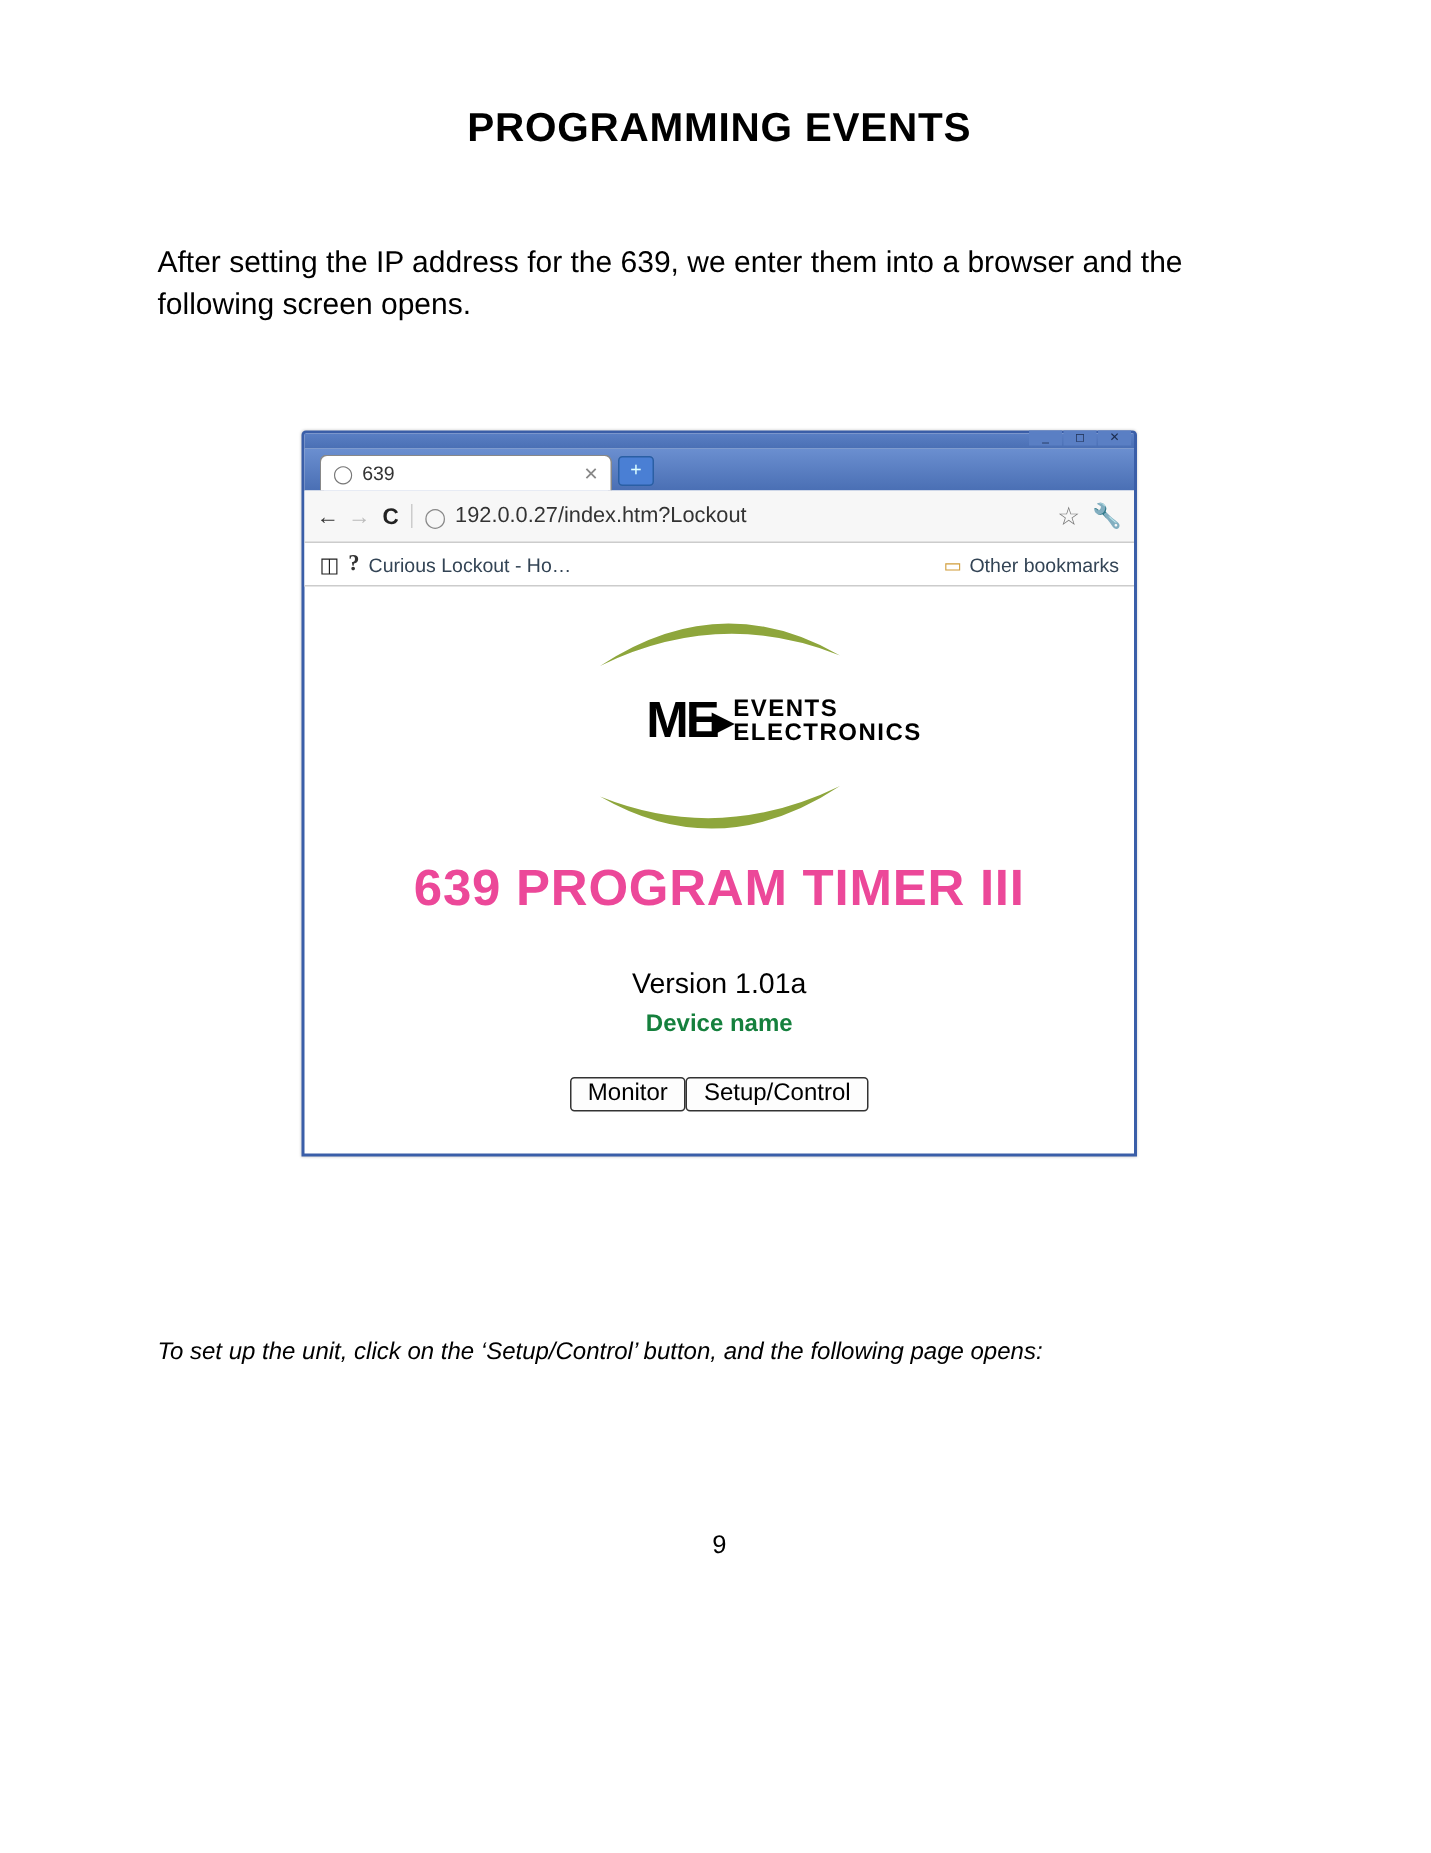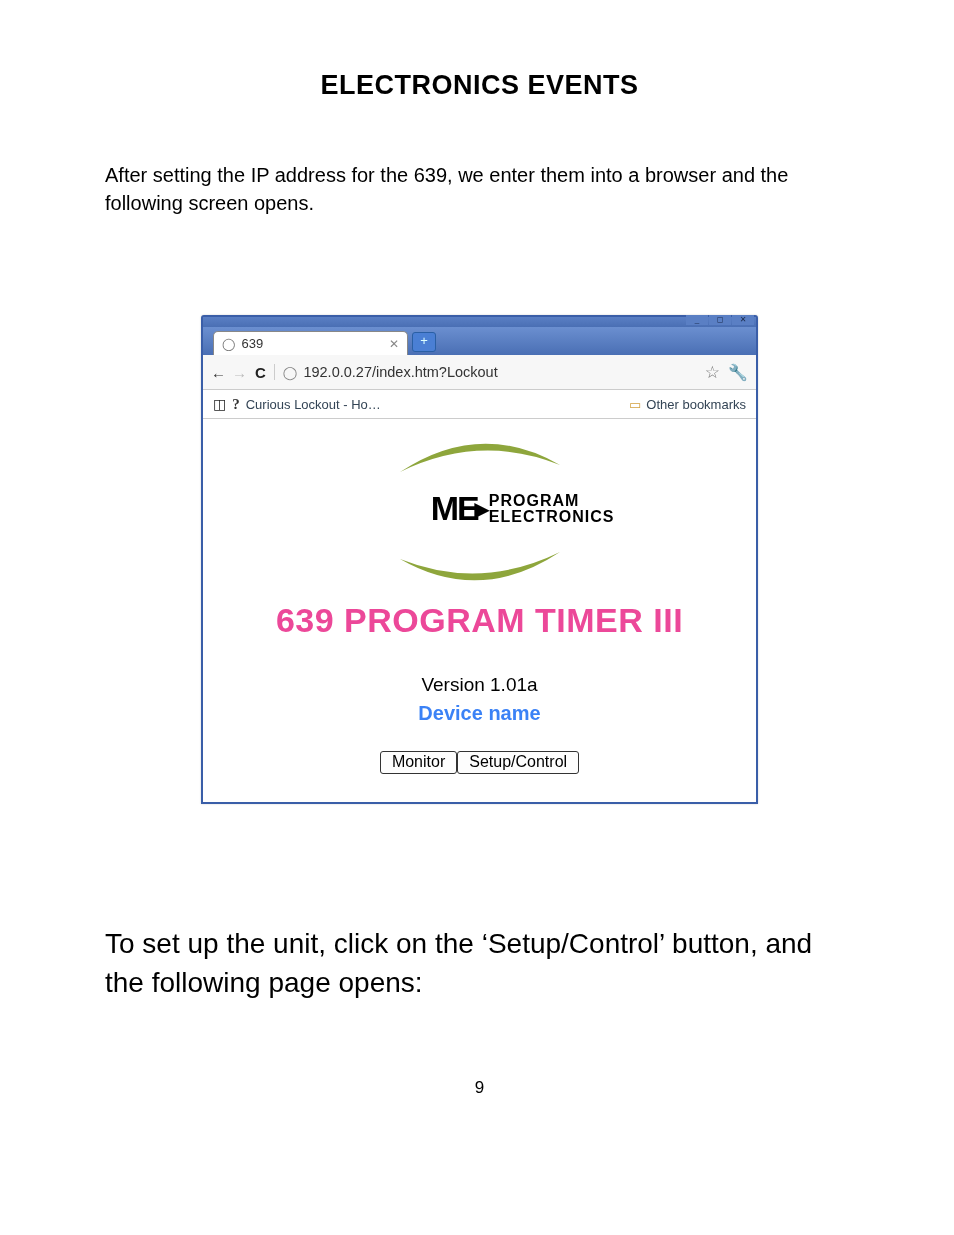--- a/index.html
+++ b/index.html
@@ -15,27 +15,28 @@
   .heading {
     text-align: center;
     font-weight: bold;
     font-size: 27px;
     letter-spacing: 0.5px;
     margin-bottom: 60px;
   }
   .body-text {
     font-size: 20px;
     line-height: 1.4;
-    margin-bottom: 98px;
+    margin-bottom: 70px;
   }
   .body-text-2 {
-    font-size: 28px;
+    font-size: 16px;
     line-height: 1.4;
     margin-top: 120px;
-    margin-bottom: 76px;
+    margin-bottom: 107px;
+    font-style: italic;
   }
   .page-num {
     text-align: center;
     font-size: 17px;
   }
   
   .browser-wrap {
     width: 553px;
     margin: 0 auto;
     border: 2px solid #3a5ea8;
@@ -248,44 +249,44 @@
     letter-spacing: 0.5px;
     margin: 6px 0 34px;
     color: #ec4899;
   }
   .version {
     font-size: 19px;
     color: #000;
     margin-bottom: 6px;
   }
   .device-name {
-    font-size: 20px;
-    font-weight: bold;
-    color: #3b82f6;
+    font-size: 16px;
+    font-weight: bold;
+    color: #15803d;
     margin-bottom: 26px;
   }
   .btn-row {
     display: flex;
     justify-content: center;
   }
   .btn {
     border: 1.2px solid #333;
     border-radius: 3px;
     background: #fdfdfd;
     padding: 1px 11px 2px;
     font-size: 16px;
     font-family: Arial, sans-serif;
     color: #000;
   }
 </style>
 </head>
 <body>
 
 <div class="page">
-  <div class="heading">ELECTRONICS EVENTS</div>
+  <div class="heading">PROGRAMMING EVENTS</div>
 
   <div class="body-text">After setting the IP address for the 639, we enter them into a browser and the following screen opens.</div>
 
   <div class="browser-wrap">
     <div class="titlebar-deco">
       <div class="winbtns">
         <div class="winbtn">_</div>
         <div class="winbtn">◻</div>
         <div class="winbtn">✕</div>
       </div>
@@ -324,21 +325,21 @@
     </div>
 
     <div class="page-content">
       <div class="logo-wrap">
         <svg class="swirl-top" viewBox="0 0 200 40">
           <path d="M20 35 Q100 -18 180 28 Q100 -4 20 35 Z" fill="#8ea63c"></path>
         </svg>
         <div class="logo-mid">
           <div class="me-mark">ME<span class="chev">▸</span></div>
           <div class="me-text">
-            <div>PROGRAM</div>
+            <div>EVENTS</div>
             <div>ELECTRONICS</div>
           </div>
         </div>
         <svg class="swirl-bottom" viewBox="0 0 200 40">
           <path d="M180 5 Q100 58 20 12 Q100 44 180 5 Z" fill="#8ea63c"></path>
         </svg>
       </div>
 
       <div class="product-title">639 PROGRAM TIMER III</div>
       <div class="version">Version 1.01a</div>

